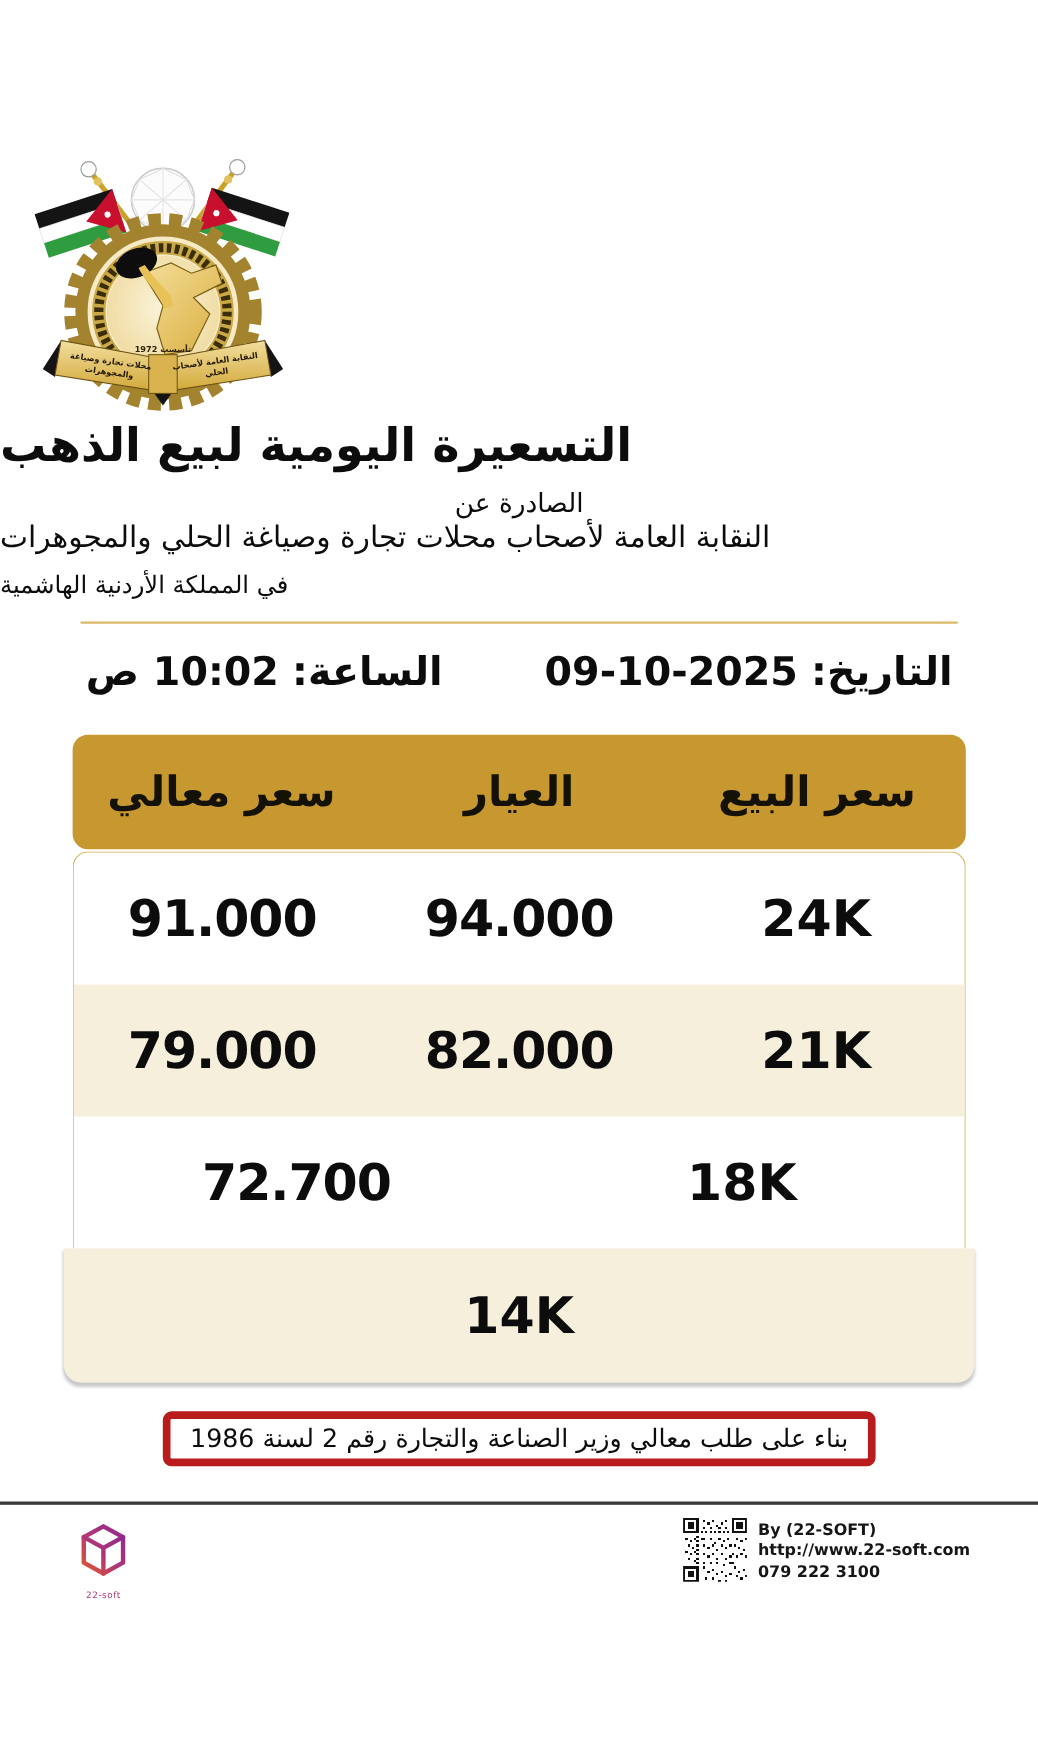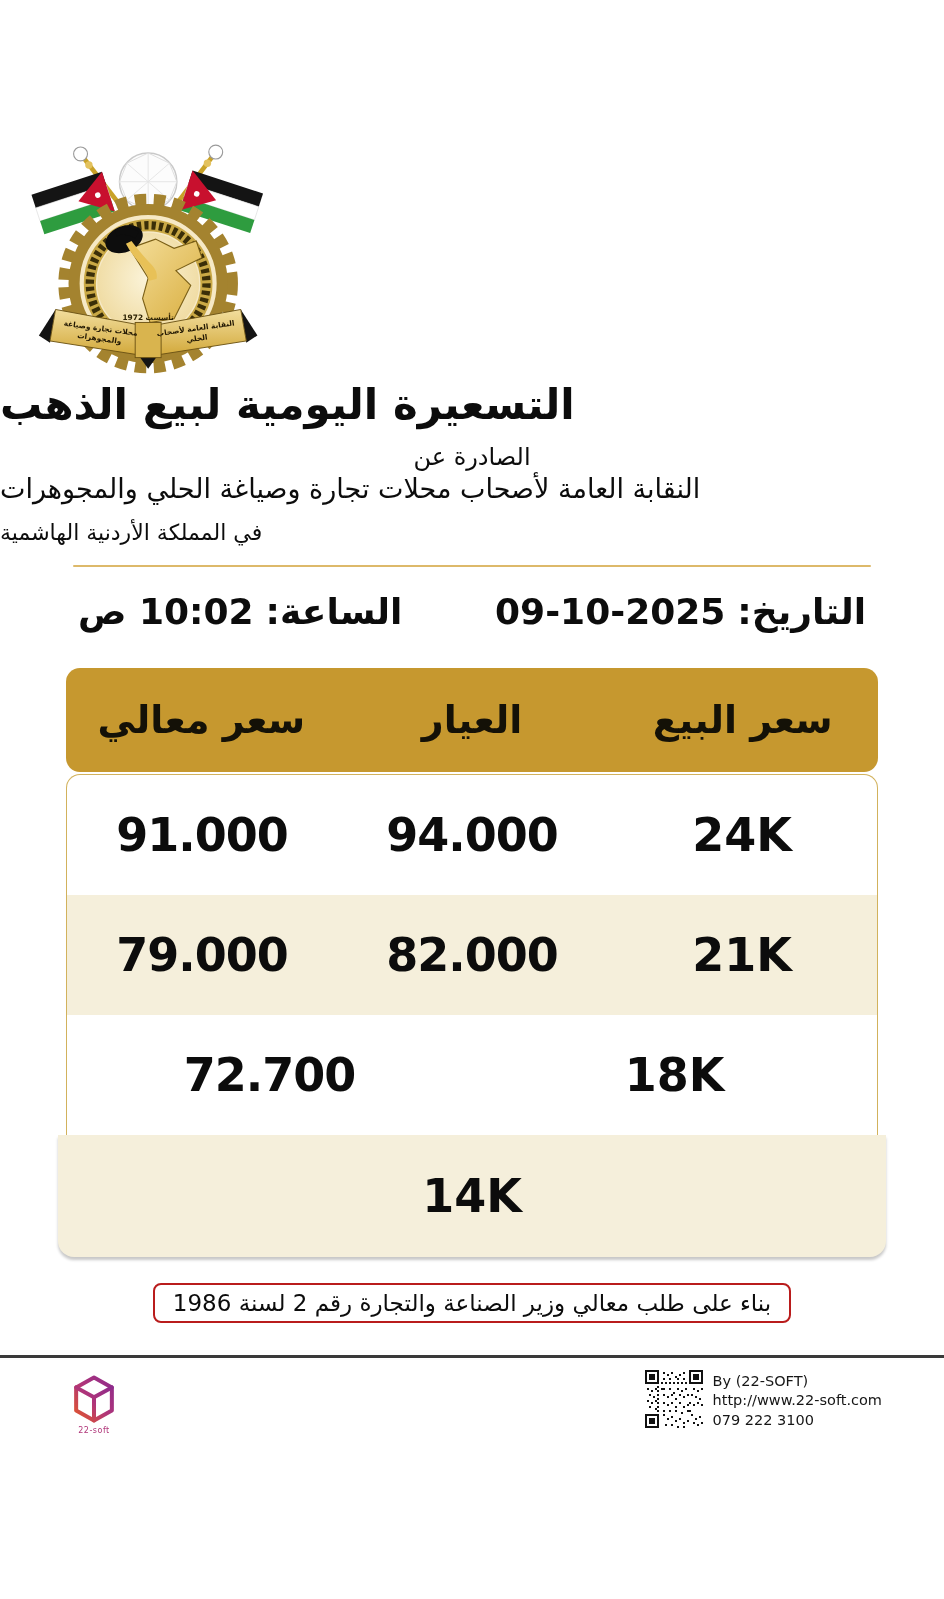--- a/index.html
+++ b/index.html
@@ -21,28 +21,28 @@
                 border-radius:14px;align-items:center;font-size:38px;font-weight:800;color:#141107;}
   .price-header .cell{flex:1;text-align:center;}
   .tbody-box{margin:2px 66px 0;border:1px solid #D2B25C;border-bottom:none;
              border-radius:14px 14px 0 0;overflow:hidden;background:#fff;}
   .trow{direction:rtl;display:flex;align-items:center;height:120px;font-size:46px;font-weight:800;}
   .trow .cell{flex:1;text-align:center;letter-spacing:-1px;}
   .trow .karat{letter-spacing:0;}
   .row-beige{background:#F5EFDB;}
   .trow.last{margin:0 58px;background:#F5EFDB;border-radius:0 0 16px 16px;height:122px;
              box-shadow:0 3px 3px rgba(0,0,0,0.22);}
-  .note-box{width:fit-content;margin:26px auto 0;border:2px solid #b91c1c;border-radius:8px;
+  .note-box{width:fit-content;margin:26px auto 0;border:7px solid #b91c1c;border-radius:8px;
             padding:5px 18px;font-size:23px;direction:rtl;font-weight:500;}
   .bottom-divider{height:3px;background:#3a3a3a;margin-top:32px;}
   .bottom-bar{display:flex;justify-content:space-between;align-items:flex-start;padding:12px 62px 0 72px;}
-  .soft-logo{display:flex;flex-direction:column;align-items:center;gap:2px;margin-top:4px;}
+  .soft-logo{display:flex;flex-direction:column;align-items:center;gap:12px;margin-top:4px;}
   .soft-caption{font-size:8px;color:#B03579;letter-spacing:0.5px;}
   .credits{display:flex;gap:10px;align-items:flex-start;direction:ltr;}
-  .credit-text{font-size:14.5px;color:#161616;line-height:1.34;padding-top:2px;font-weight:400;}
+  .credit-text{font-size:14.5px;color:#161616;line-height:1.34;padding-top:2px;font-weight:700;}
 </style>
 </head>
 <body>
 
 <div class="emblem-wrap">
   <svg width="300" height="250" viewBox="0 0 300 270">
     <defs>
       <radialGradient id="discGrad" cx="0.5" cy="0.45" r="0.75">
         <stop offset="0" stop-color="#FBF4DA"></stop>
         <stop offset="0.7" stop-color="#F0DCA4"></stop>

